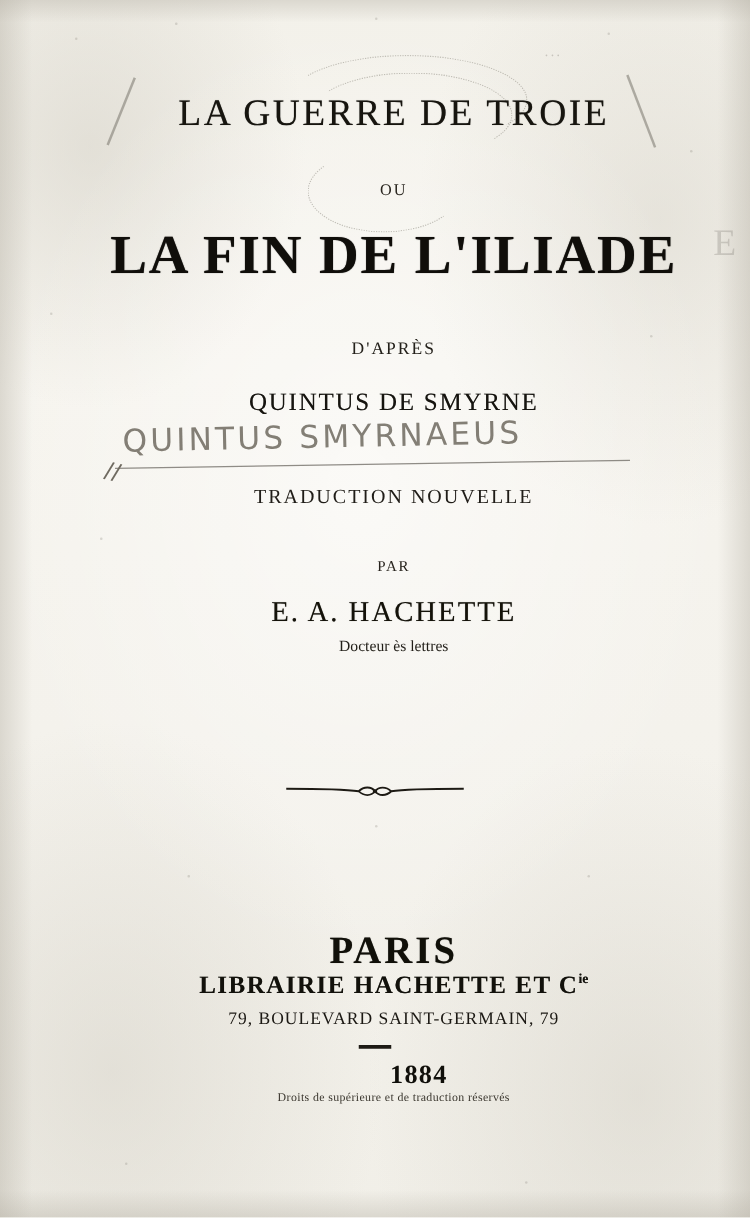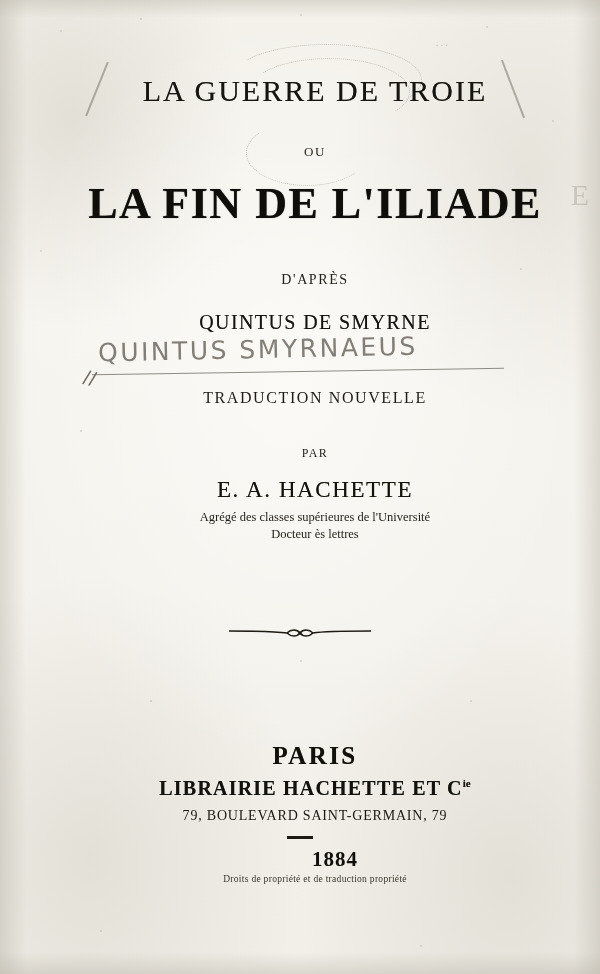--- a/index.html
+++ b/index.html
@@ -127,21 +127,21 @@
     position: absolute;
     top: 622px; left: 0; right: 0;
     height: 26px;
   }
   .ornament svg { display: block; margin: 0 auto; }
 
   
   .city {
     position: absolute;
     top: 742px; left: 0; right: 0;
-    font-size: 25px;
+    font-size: 31px;
     letter-spacing: 2.4px;
     font-weight: 700;
     color: #111009;
     text-shadow: 0 0 0.6px rgba(0,0,0,0.5);
   }
   .publisher {
     position: absolute;
     top: 777px; left: 0; right: 0;
     font-size: 20px;
     letter-spacing: 1.2px;
@@ -319,21 +319,20 @@
 
     <div class="author-src ln">QUINTUS DE SMYRNE</div>
 
     <div class="trad ln">TRADUCTION NOUVELLE</div>
 
     <div class="par ln">PAR</div>
 
     <div class="translator ln">E. A. HACHETTE</div>
 
     <div class="credits">
-      <div class="ln">Agrégé des classes supérieures de l'Université</div>
       <div class="ln">Docteur ès lettres</div>
     </div>
 
     <div class="ornament">
       <svg width="150" height="22" viewBox="0 0 150 22" aria-hidden="true">
         <path d="M4 9 C30 9, 48 9, 62 11 C66 7, 72 7, 75 11 C78 15, 84 15, 88 11 C100 9, 120 9, 146 9" fill="none" stroke="#1d1a14" stroke-width="1.6"></path>
         <path d="M62 11 C66 15, 72 15, 75 11" fill="none" stroke="#1d1a14" stroke-width="1.4"></path>
         <path d="M75 11 C78 7, 84 7, 88 11" fill="none" stroke="#1d1a14" stroke-width="1.4"></path>
         <circle cx="75" cy="11" r="1.6" fill="#1d1a14"></circle>
       </svg>
@@ -342,21 +341,21 @@
     <div class="city ln">PARIS</div>
 
     <div class="publisher ln"><span>LIBRAIRIE HACHETTE ET C</span><span class="sup">ie</span></div>
 
     <div class="address ln">79, BOULEVARD SAINT-GERMAIN, 79</div>
 
     <div class="rule"></div>
 
     <div class="year ln">1884</div>
 
-    <div class="rights ln">Droits de propriété et de traduction propriété</div>
+    <div class="rights ln">Droits de supérieure et de traduction réservés</div>
   </div>
 
   <div class="handwriting">
     <div class="hw-text">QUINTUS SMYRNAEUS</div>
     <div class="hw-underline"></div>
     <div class="hw-mark">//</div>
   </div>
 
 </div>
 

